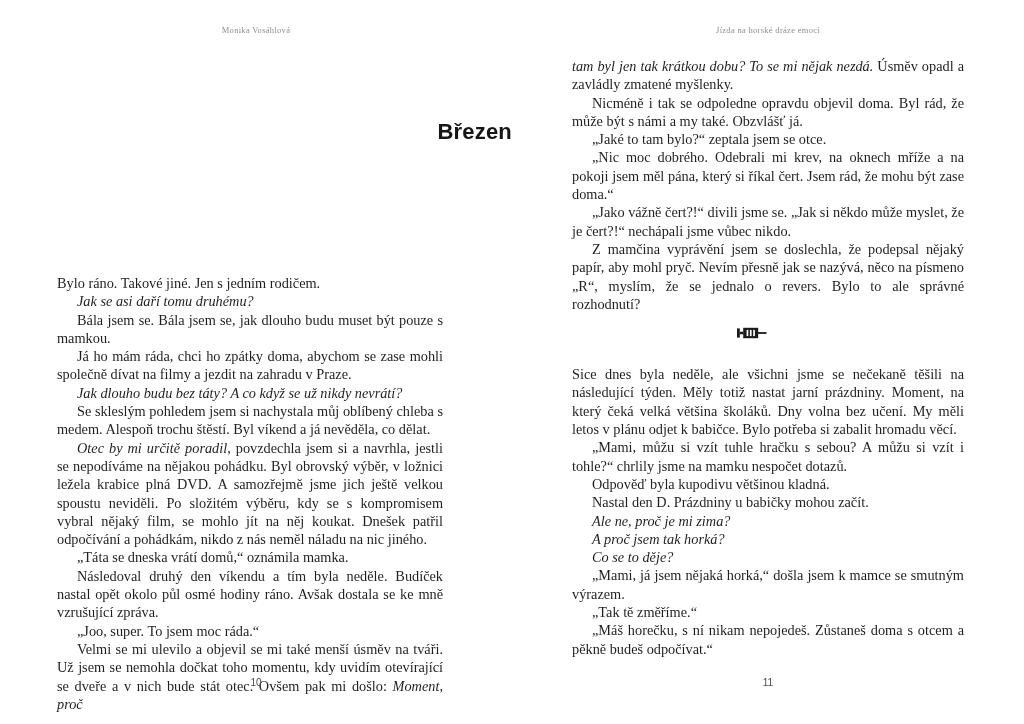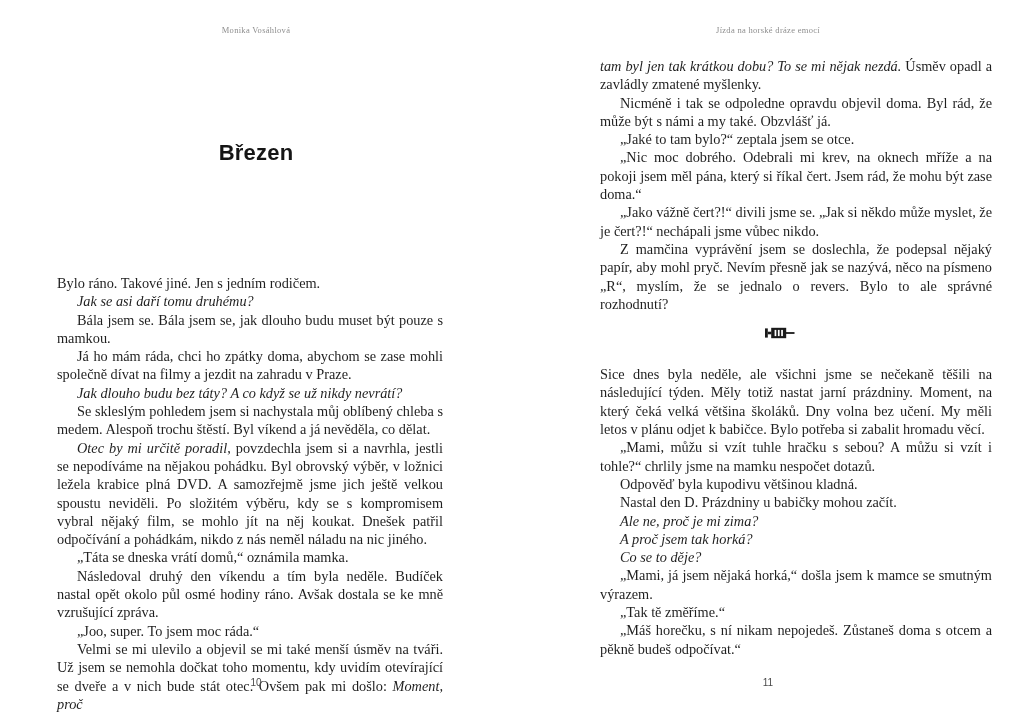--- a/index.html
+++ b/index.html
@@ -13,33 +13,33 @@
   #right-page { left:512px; }
 
   .running-header {
     position:absolute; top:25px; left:0; width:100%;
     text-align:center;
     font-family:Liberation Serif, serif;
     font-size:8.5px; letter-spacing:0.3px;
     color:#8e8e8e;
   }
   .chapter-title {
-    position:absolute; top:140px; left:0; width:100%;
-    text-align:center;
+    position:absolute; top:119px; left:0; width:100%;
+    text-align:right;
     font-family:"Liberation Sans", sans-serif;
     font-weight:bold; font-size:22px; color:#151515;
     letter-spacing:0.2px;
   }
   .text-col {
     position:absolute;
     font-size:14.3px; line-height:18.3px; color:#1f1f1f;
     text-align:justify;
   }
   #left-col  { left:57px; top:240px; width:386px;margin-top:34px; }
-  #right-col { left:88px; top:57px;  width:392px; }
+  #right-col { left:60px; top:57px;  width:392px; }
 
   .text-col p { margin:0; }
   .text-col p.indent { text-indent:20px; }
   .text-col em { font-style:italic; }
 
   .separator {
     height:12px; margin:14px 0 26px;
     display:flex; justify-content:center; align-items:center;
     transform:translateX(-16px);
   }

